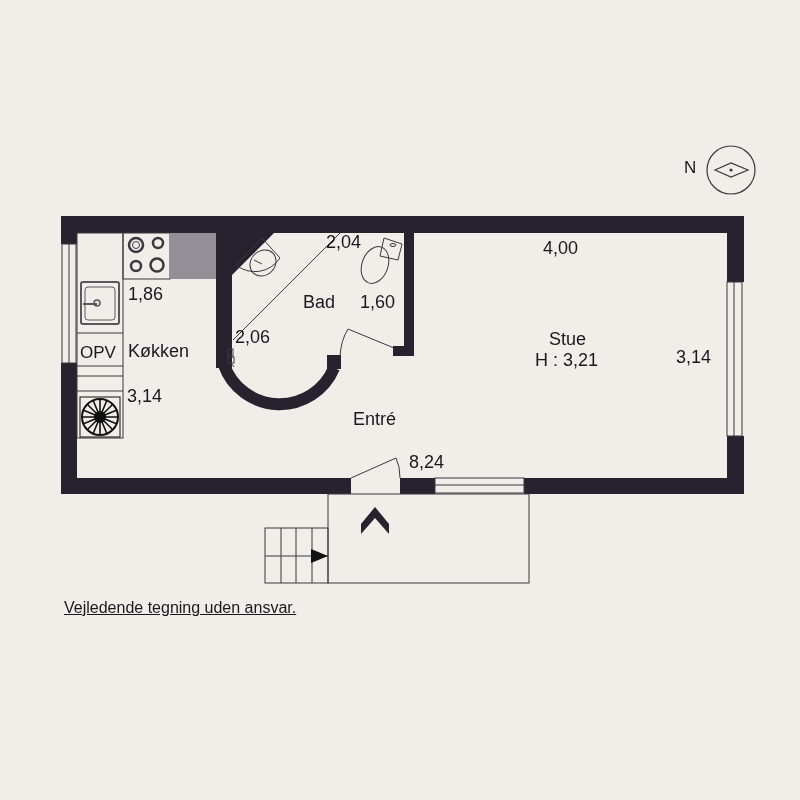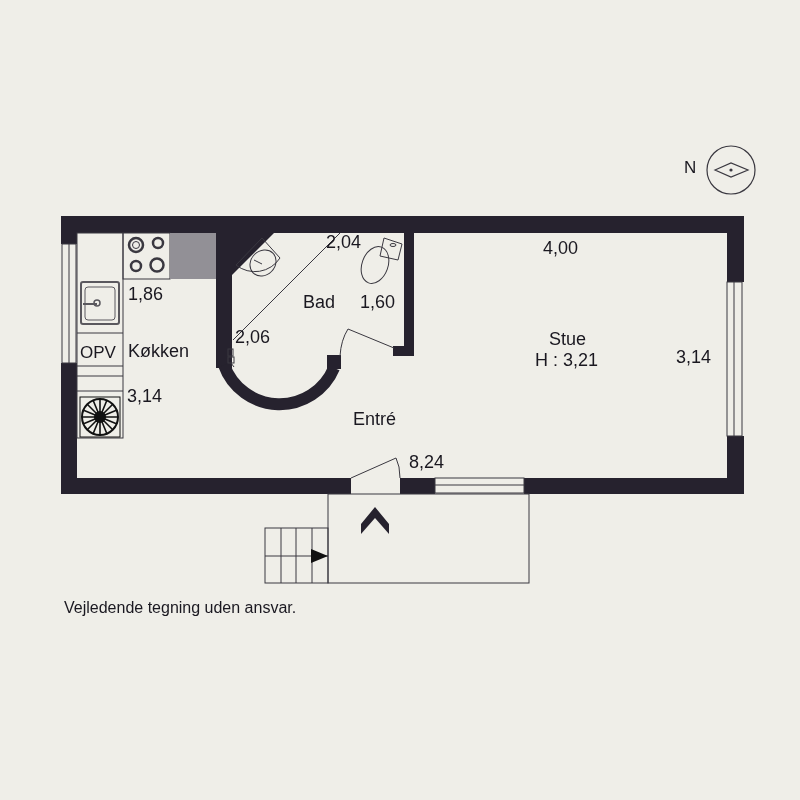--- a/index.html
+++ b/index.html
@@ -23,20 +23,21 @@
       font-family: "Liberation Sans", sans-serif;
       fill: #1a1820;
     }
     .disclaimer {
       position: absolute;
       left: 64px;
       top: 599px;
       font-size: 16px;
       color: #1a1820;
       font-family: "Liberation Sans", sans-serif;
+      text-decoration: underline;
     }
   </style>
 </head>
 <body>
 
 <svg width="800" height="800" viewBox="0 0 800 800">
 
   <g>
     <text class="lbl" x="684" y="173" font-size="17" fill="#3a3840">N</text>
     <circle cx="731" cy="170" r="24" fill="none" stroke="#3a3840" stroke-width="1.2"></circle>

